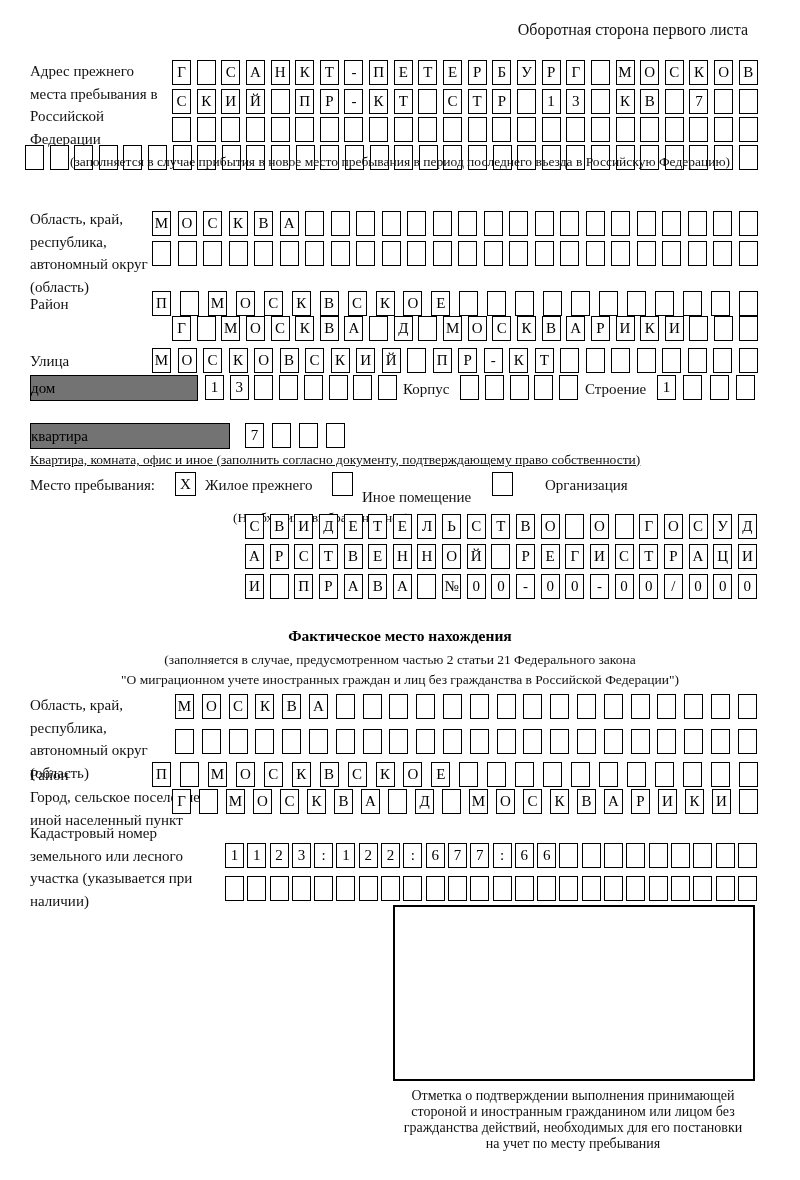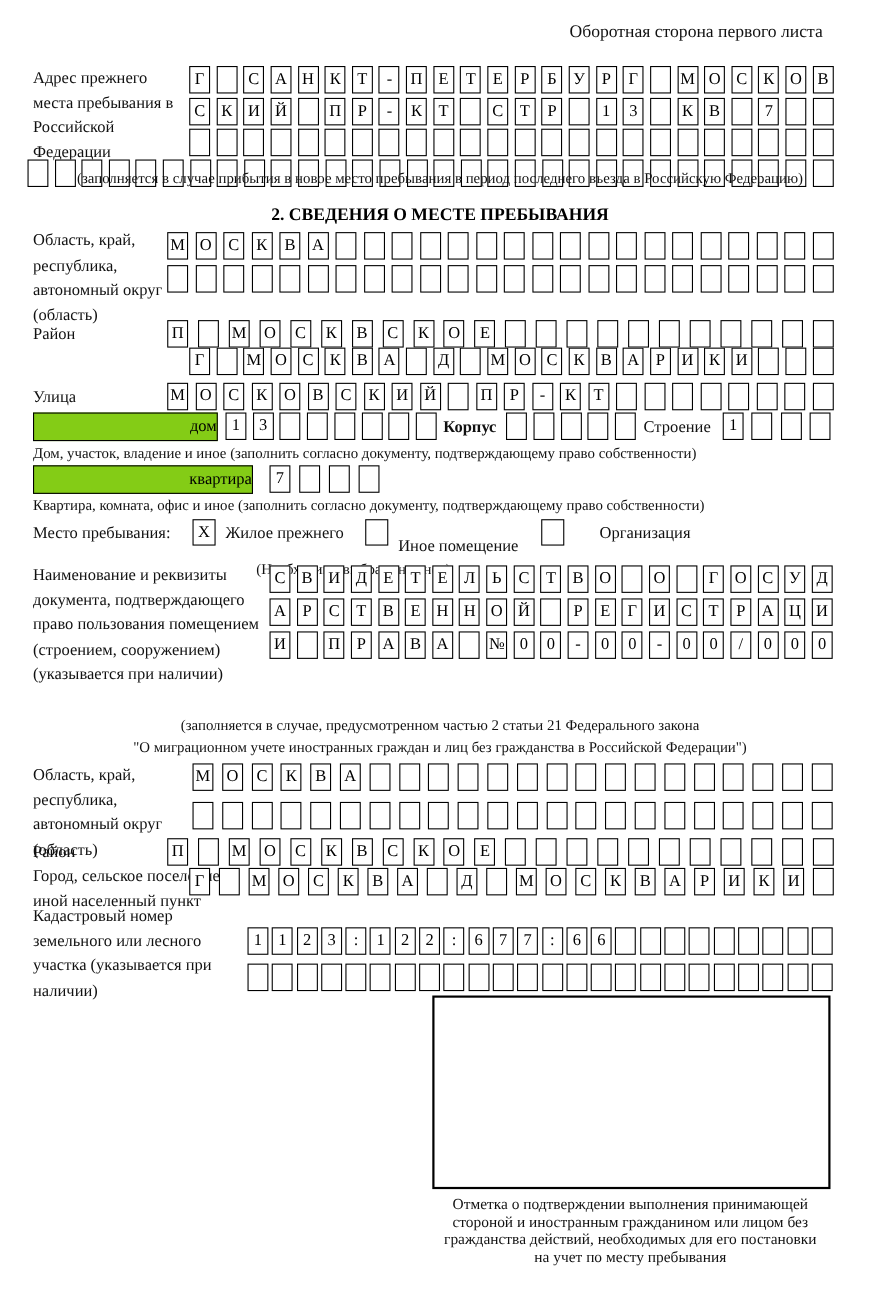--- a/index.html
+++ b/index.html
@@ -14,22 +14,22 @@
   .caption { font-size:13.5px; color:#111; }
   .center { left:0; right:0; text-align:center; }
   .title { font-weight:bold; font-size:16px; color:#000; }
   .boxrow { display:flex; justify-content:space-between; height:26px; }
   .cell {
     width:19px; height:25px; border:1.6px solid #000; background:#fff;
     display:flex; align-items:center; justify-content:center;
     font-size:15px; color:#000; flex:0 0 auto;
   }
   .fieldbox {
-    border:1.6px solid #000; height:26px; background:#84cc16;
-    display:flex; align-items:center; justify-content:flex-end; font-size:15px; color:#000;
+    border:1.6px solid #000; height:26px; background:#737373;
+    display:flex; align-items:center; justify-content:flex-start; font-size:15px; color:#000;
   }
   .checkcell {
     width:21px; height:24px; border:1.6px solid #000; background:#fff;
     display:inline-flex; align-items:center; justify-content:center; font-size:15px; color:#000;
   }
   .stampbox { border:2px solid #000; background:#fff; }
   .pre { white-space:pre-line; }
 </style>
 </head>
 <body>
@@ -144,21 +144,20 @@
       <div class="cell"></div>
       <div class="cell"></div>
       <div class="cell"></div>
       <div class="cell"></div>
       <div class="cell"></div>
       <div class="cell"></div>
       <div class="cell"></div>
     </div>
   <div class="abs caption center" style="top:154px;">(заполняется в случае прибытия в новое место пребывания в период последнего въезда в Российскую Федерацию)</div>
 
-  <div class="abs title center" style="top:187px;">2. СВЕДЕНИЯ О МЕСТЕ ПРЕБЫВАНИЯ</div>
 
   <div class="abs label" style="left:30px; top:208px; width:118px;">Область, край, республика, автономный округ (область)</div>
   <div class="abs boxrow" style="left:152px; top:211px; width:606px;">
       <div class="cell">М</div>
       <div class="cell">О</div>
       <div class="cell">С</div>
       <div class="cell">К</div>
       <div class="cell">В</div>
       <div class="cell">А</div>
       <div class="cell"></div>
@@ -294,58 +293,56 @@
   <div class="abs boxrow" style="left:205px; top:375px; width:192px;">
       <div class="cell">1</div>
       <div class="cell">3</div>
       <div class="cell"></div>
       <div class="cell"></div>
       <div class="cell"></div>
       <div class="cell"></div>
       <div class="cell"></div>
       <div class="cell"></div>
     </div>
-  <div class="abs label" style="left:403px; top:378px;font-weight:bold;">Корпус</div>
+  <div class="abs label" style="left:403px; top:378px;">Корпус</div>
   <div class="abs boxrow" style="left:460px; top:375px; width:118px;">
       <div class="cell"></div>
       <div class="cell"></div>
       <div class="cell"></div>
       <div class="cell"></div>
       <div class="cell"></div>
     </div>
   <div class="abs label" style="left:585px; top:378px;">Строение</div>
   <div class="abs boxrow" style="left:657px; top:375px; width:98px;">
       <div class="cell">1</div>
       <div class="cell"></div>
       <div class="cell"></div>
       <div class="cell"></div>
     </div>
-  <div class="abs caption" style="left:30px; top:404px;">Дом, участок, владение и иное (заполнить согласно документу, подтверждающему право собственности)</div>
 
   <div class="abs fieldbox" style="left:30px; top:423px; width:200px;">
     <span>квартира</span>
   </div>
   <div class="abs boxrow" style="left:245px; top:423px; width:100px;">
       <div class="cell">7</div>
       <div class="cell"></div>
       <div class="cell"></div>
       <div class="cell"></div>
     </div>
-  <div class="abs caption" style="left:30px; top:452px;">Квартира, комната, офис и иное (заполнить согласно документу, подтверждающему право собственности)</div>
+  <div class="abs caption" style="left:30px; top:452px;text-decoration:underline;">Квартира, комната, офис и иное (заполнить согласно документу, подтверждающему право собственности)</div>
 
   <div class="abs label" style="left:30px; top:474px;">Место пребывания:</div>
   <div class="abs checkcell" style="left:175px; top:472px;">X</div>
   <div class="abs label" style="left:205px; top:474px;">Жилое прежнего</div>
   <div class="abs checkcell" style="left:332px; top:472px;"></div>
   <div class="abs label" style="left:362px; top:474px;margin-top:12px;">Иное помещение</div>
   <div class="abs checkcell" style="left:492px; top:472px;"></div>
   <div class="abs label" style="left:545px; top:474px;">Организация</div>
   <div class="abs caption" style="left:233px; top:510px;">(Необходимо выбрать нужное)</div>
 
-  <div class="abs label" style="left:30px; top:512px; width:216px;">Наименование и реквизиты документа, подтверждающего право пользования помещением (строением, сооружением) (указывается при наличии)</div>
   <div class="abs boxrow" style="left:245px; top:514px; width:512px;">
       <div class="cell">С</div>
       <div class="cell">В</div>
       <div class="cell">И</div>
       <div class="cell">Д</div>
       <div class="cell">Е</div>
       <div class="cell">Т</div>
       <div class="cell">Е</div>
       <div class="cell">Л</div>
       <div class="cell">Ь</div>
@@ -402,20 +399,21 @@
       <div class="cell">0</div>
       <div class="cell">-</div>
       <div class="cell">0</div>
       <div class="cell">0</div>
       <div class="cell">/</div>
       <div class="cell">0</div>
       <div class="cell">0</div>
       <div class="cell">0</div>
     </div>
 
+  <div class="abs title center" style="top:627px; font-size:15.5px;">Фактическое место нахождения</div>
   <div class="abs caption center" style="top:652px;">(заполняется в случае, предусмотренном частью 2 статьи 21 Федерального закона</div>
   <div class="abs caption center" style="top:672px;">"О миграционном учете иностранных граждан и лиц без гражданства в Российской Федерации")</div>
 
   <div class="abs label" style="left:30px; top:694px; width:148px;">Область, край, республика, автономный округ (область)</div>
   <div class="abs boxrow" style="left:175px; top:694px; width:582px;">
       <div class="cell">М</div>
       <div class="cell">О</div>
       <div class="cell">С</div>
       <div class="cell">К</div>
       <div class="cell">В</div>

